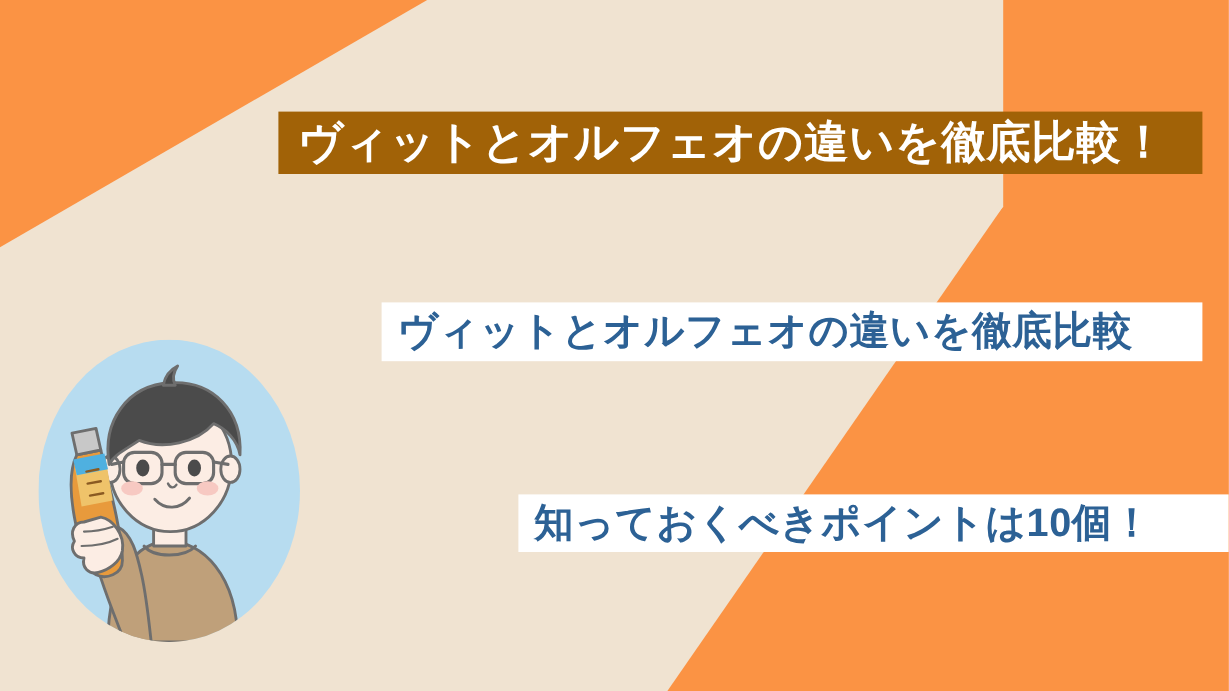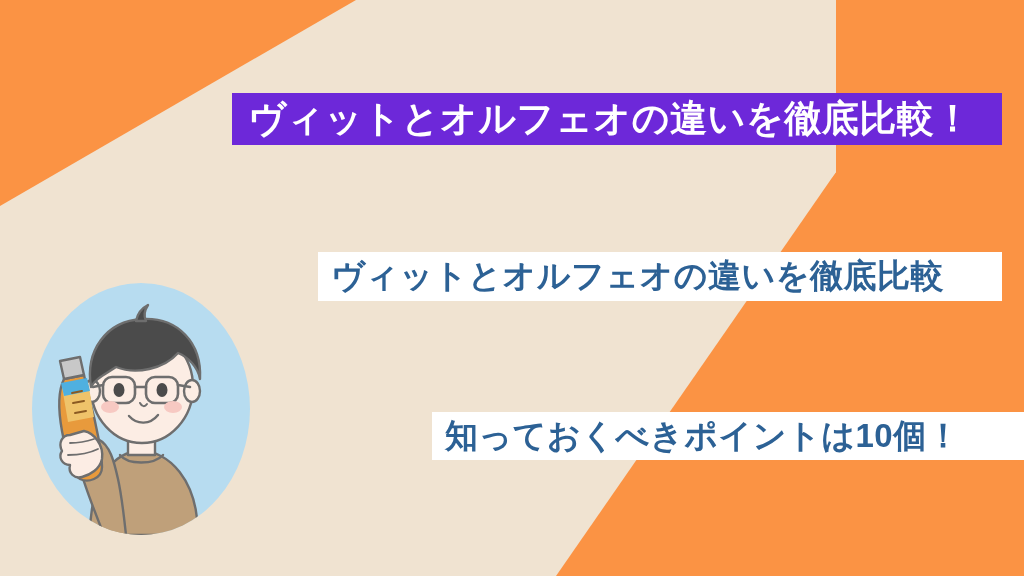--- a/index.html
+++ b/index.html
@@ -24,21 +24,21 @@
 
   
   .band {
     position:absolute;
     display:flex; align-items:center;
     white-space:nowrap;
     letter-spacing:0.5px;
   }
   #title-band {
     left:232px; top:93px; width:770px; height:52px;
-    background:#6d28d9;
+    background:#a16207;
     color:#FFFFFF;
     font-size:37px; font-weight:bold;
     padding-left:16px;
     font-family:Liberation Serif, serif;
   }
   #sub1-band {
     left:318px; top:252px; width:684px; height:49px;
     background:#FFFFFF;
     color:#2C6195;
     font-size:33px; font-weight:bold;

